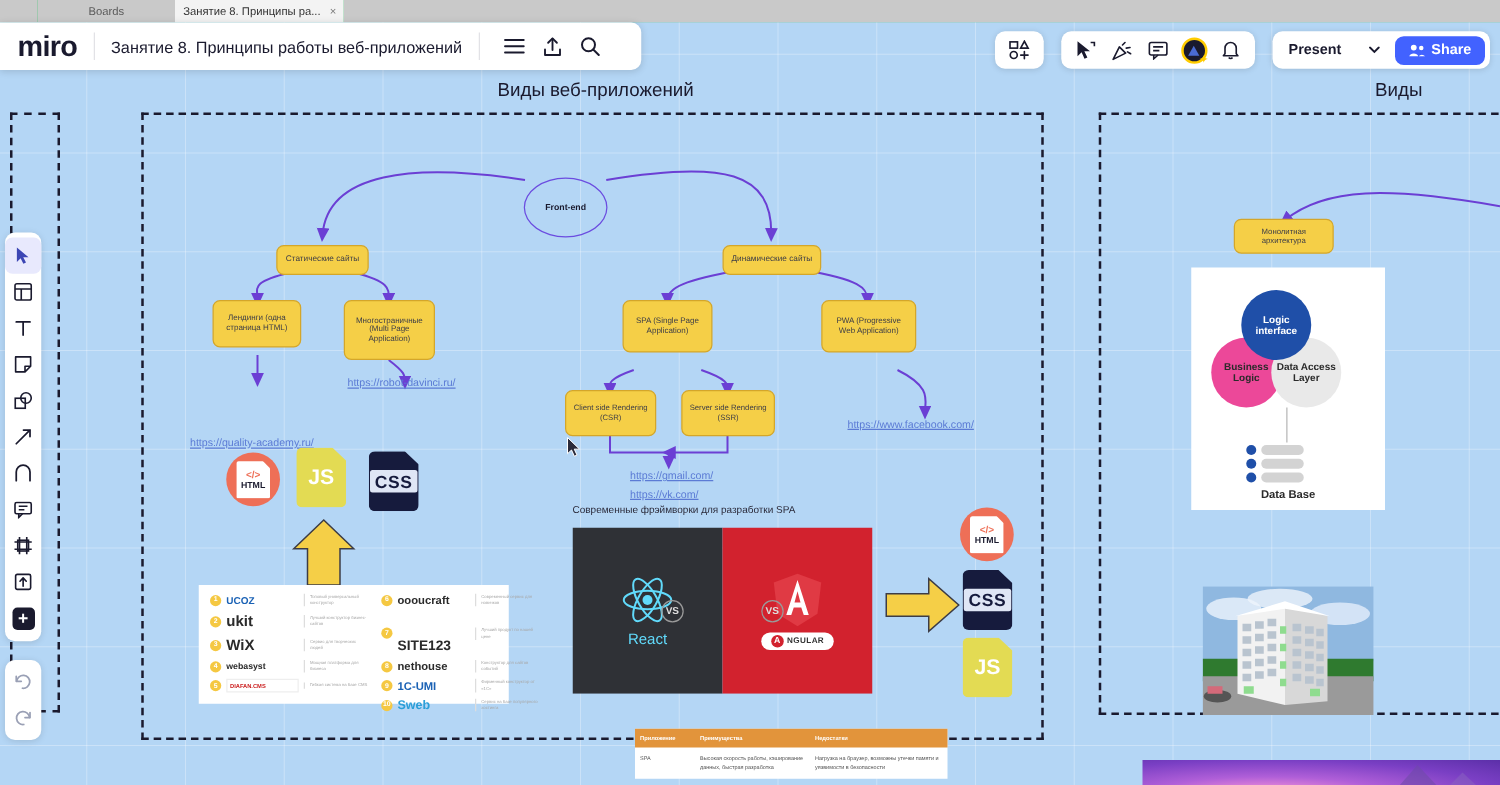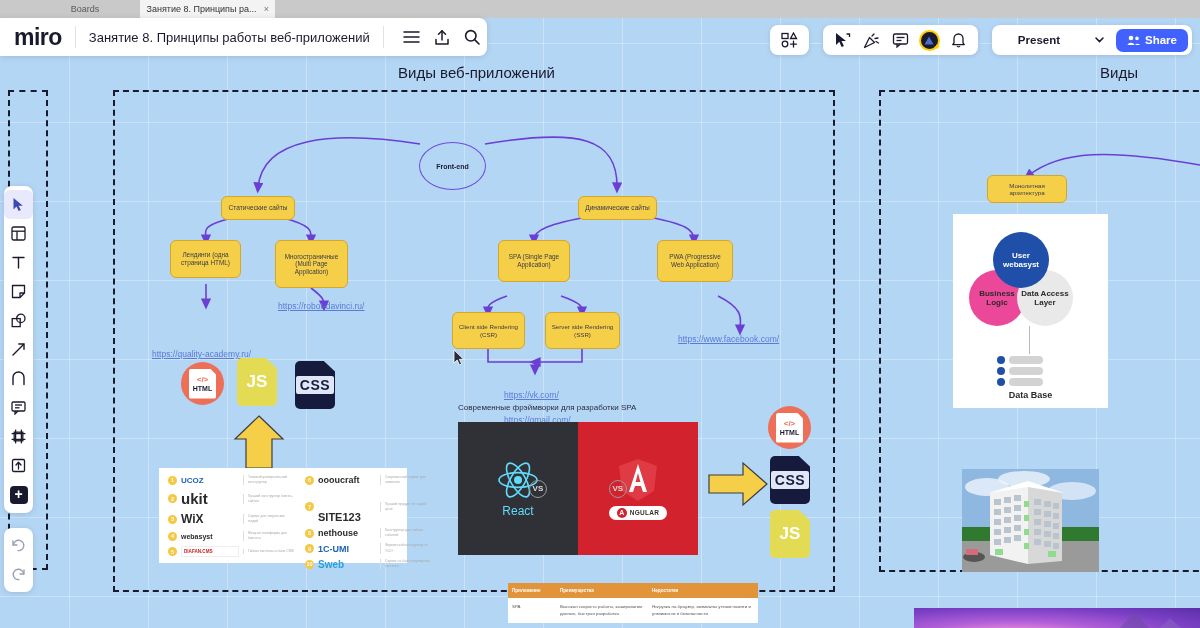--- a/index.html
+++ b/index.html
@@ -33,42 +33,42 @@
       linear-gradient(to right, rgba(255,255,255,.30) 1px, transparent 1px),
       linear-gradient(to bottom, rgba(255,255,255,.30) 1px, transparent 1px);
     background-size: 79px 79px;
     background-position: -10px 25px;
   }
 
   
   .miro-bar {
     position: absolute; left: 0; top: 18px; height: 38px;
     background: #fff; border-radius: 0 8px 8px 0;
-    display: flex; align-items: center; padding: 0 0 0 14px;
+    display: flex; align-items: center; padding: 0 26px 0 14px;
     box-shadow: 0 1px 6px rgba(0,0,0,.13);
     z-index: 40;
   }
   .miro-logo { font-size: 23px; font-weight: 700; color: #1a1a2e; letter-spacing: -.5px; }
   .vsep { width: 1px; height: 22px; background: #e2e2e6; margin: 0 13px; }
   .board-title { font-size: 13px; color: #1a1a2e; white-space: nowrap; }
   .tb-ico { width: 30px; height: 30px; display: flex; align-items: center; justify-content: center; cursor: pointer; }
 
   .topright {
     position: absolute; top: 25px; right: 8px; display: flex; align-items: center; gap: 0;
     z-index: 40;
   }
   .tr-group {
     background: #fff; border-radius: 8px; height: 30px;
     display: flex; align-items: center; padding: 0 6px; gap: 2px;
     box-shadow: 0 1px 5px rgba(0,0,0,.13);
   }
   .tr-sep { width: 14px; }
   .tr-ico { width: 27px; height: 27px; display: flex; align-items: center; justify-content: center; cursor: pointer; }
   .present-btn {
-    font-size: 11.5px; font-weight: 700; color: #1a1a2e; padding: 0 26px; cursor: pointer;
+    font-size: 11.5px; font-weight: 700; color: #1a1a2e; padding: 0 13px; cursor: pointer;
   }
   .chev { font-size: 9px; color: #1a1a2e; padding: 0 7px; cursor: pointer; }
   .share-btn {
     background: #4262ff; color: #fff; border-radius: 7px; height: 23px;
     display: flex; align-items: center; gap: 5px; padding: 0 11px;
     font-size: 11.5px; font-weight: 700; cursor: pointer; margin-left: 3px;
   }
   .avatar-ring {
     width: 21px; height: 21px; border-radius: 50%;
     background: #1a1a2e; border: 2px solid #ffcc00;
@@ -311,21 +311,21 @@
       <span>Server side Rendering (SSR)</span>
     </div>
 
     <div class="node" style="left:987px; top:157px; width:80px; height:28px; font-size:6.2px;">
       <span>Монолитная архитектура</span>
     </div>
 
     <a class="lnk" style="left:152px; top:283px;margin-top:48px;">https://quality-academy.ru/</a>
     <a class="lnk" style="left:278px; top:283px;">https://robot-davinci.ru/</a>
     <a class="lnk" style="left:678px; top:316px;">https://www.facebook.com/</a>
-    <a class="lnk" style="left:504px; top:357px;margin-top:40px;">https://gmail.com/</a>
+    <a class="lnk" style="left:504px; top:357px;">https://gmail.com/</a>
     <a class="lnk" style="left:504px; top:372px;">https://vk.com/</a>
 
     <div class="ico-html" style="left:181px; top:344px;">
       <div class="page">
         <span style="color:#ee6f57;font-size:8px;">&lt;/&gt;</span>
         <span>HTML</span>
       </div>
     </div>
     <div class="ico-file ico-js" style="left:237px; top:340px;">
       <span>JS</span>
@@ -341,21 +341,21 @@
     <div class="card" style="left:159px; top:450px; width:248px; height:95px; padding:7px 9px;">
       <div style="display:flex; gap:10px;">
         <div style="display:flex;flex-direction:column;gap:5px;">
           <div class="cms-row">
             <span class="cms-num">1</span>
             <span class="cms-name" style="color:#1b62b5;">UCOZ</span>
             <span class="cms-desc">Топовый универсальный конструктор</span>
           </div>
           <div class="cms-row">
             <span class="cms-num">2</span>
-            <span class="cms-name" style="font-size:15px;">ukit</span>
+            <span class="cms-name" style="font-size:12px;">ukit</span>
             <span class="cms-desc">Лучший конструктор бизнес-сайтов</span>
           </div>
           <div class="cms-row">
             <span class="cms-num">3</span>
             <span class="cms-name" style="font-size:12px;">WiX</span>
             <span class="cms-desc">Сервис для творческих людей</span>
           </div>
           <div class="cms-row">
             <span class="cms-num">4</span>
             <span class="cms-name" style="font-size:7px;">webasyst</span>
@@ -434,21 +434,21 @@
       </div>
     </div>
     <div class="ico-file ico-css" style="left:770px; top:438px;">
       <span class="cssbar">CSS</span>
     </div>
     <div class="ico-file ico-js" style="left:770px; top:492px;">
       <span>JS</span>
     </div>
 
     <div class="card" style="left:953px; top:196px; width:155px; height:194px;">
-      <div class="circ" style="left:40px; top:18px; width:56px; height:56px; background:#1f4fa8; color:#fff; font-size:8px; font-weight:700; z-index:3;">User webasyst</div>
+      <div class="circ" style="left:40px; top:18px; width:56px; height:56px; background:#1f4fa8; color:#fff; font-size:8px; font-weight:700; z-index:3;">Logic interface</div>
       <div class="circ" style="left:16px; top:56px; width:56px; height:56px; background:#ec4899; color:#2b2b2b; font-size:8px; font-weight:700;">Business Logic</div>
       <div class="circ" style="left:64px; top:56px; width:56px; height:56px; background:#e9e9e9; color:#2b2b2b; font-size:8px; font-weight:700;">Data Access Layer</div>
       <div style="position:absolute;left:76px;top:112px;width:1px;height:28px;background:#b8b8b8;"></div>
       <div style="position:absolute;left:44px;top:142px;">
         <div class="db-row">
             <span class="db-dot"></span>
             <span class="db-bar"></span>
           </div>
         <div class="db-row">
             <span class="db-dot"></span>

